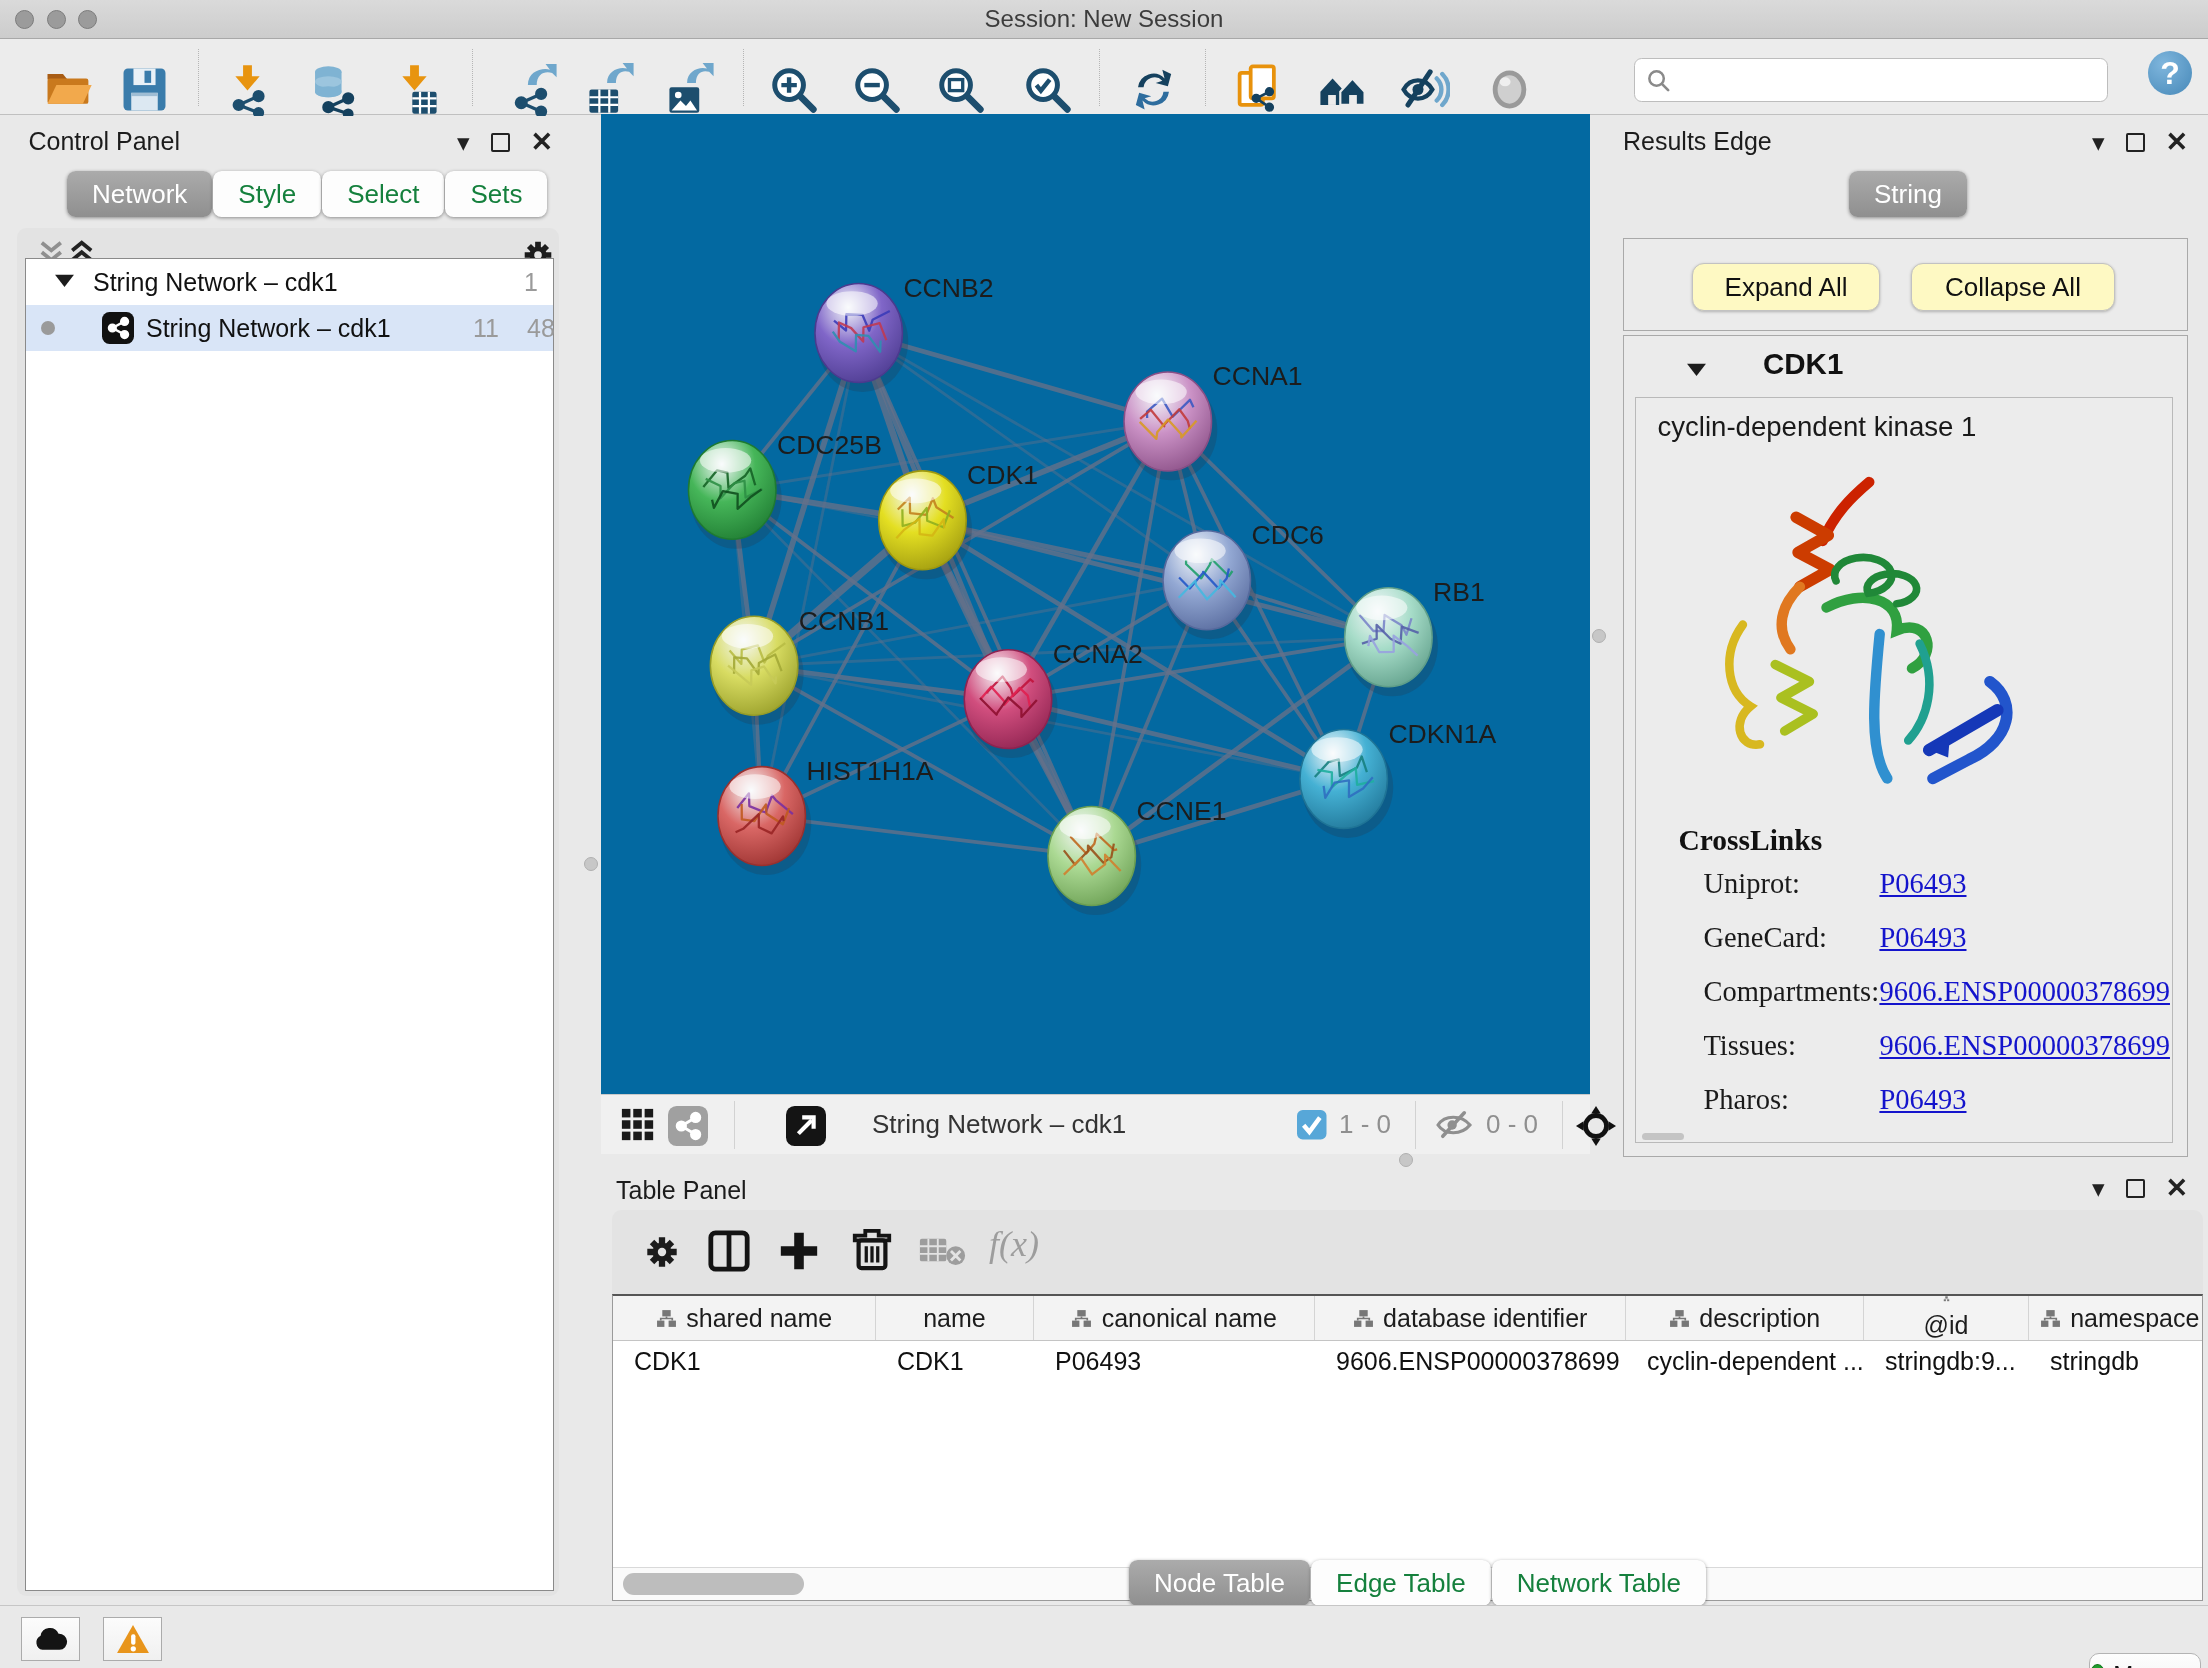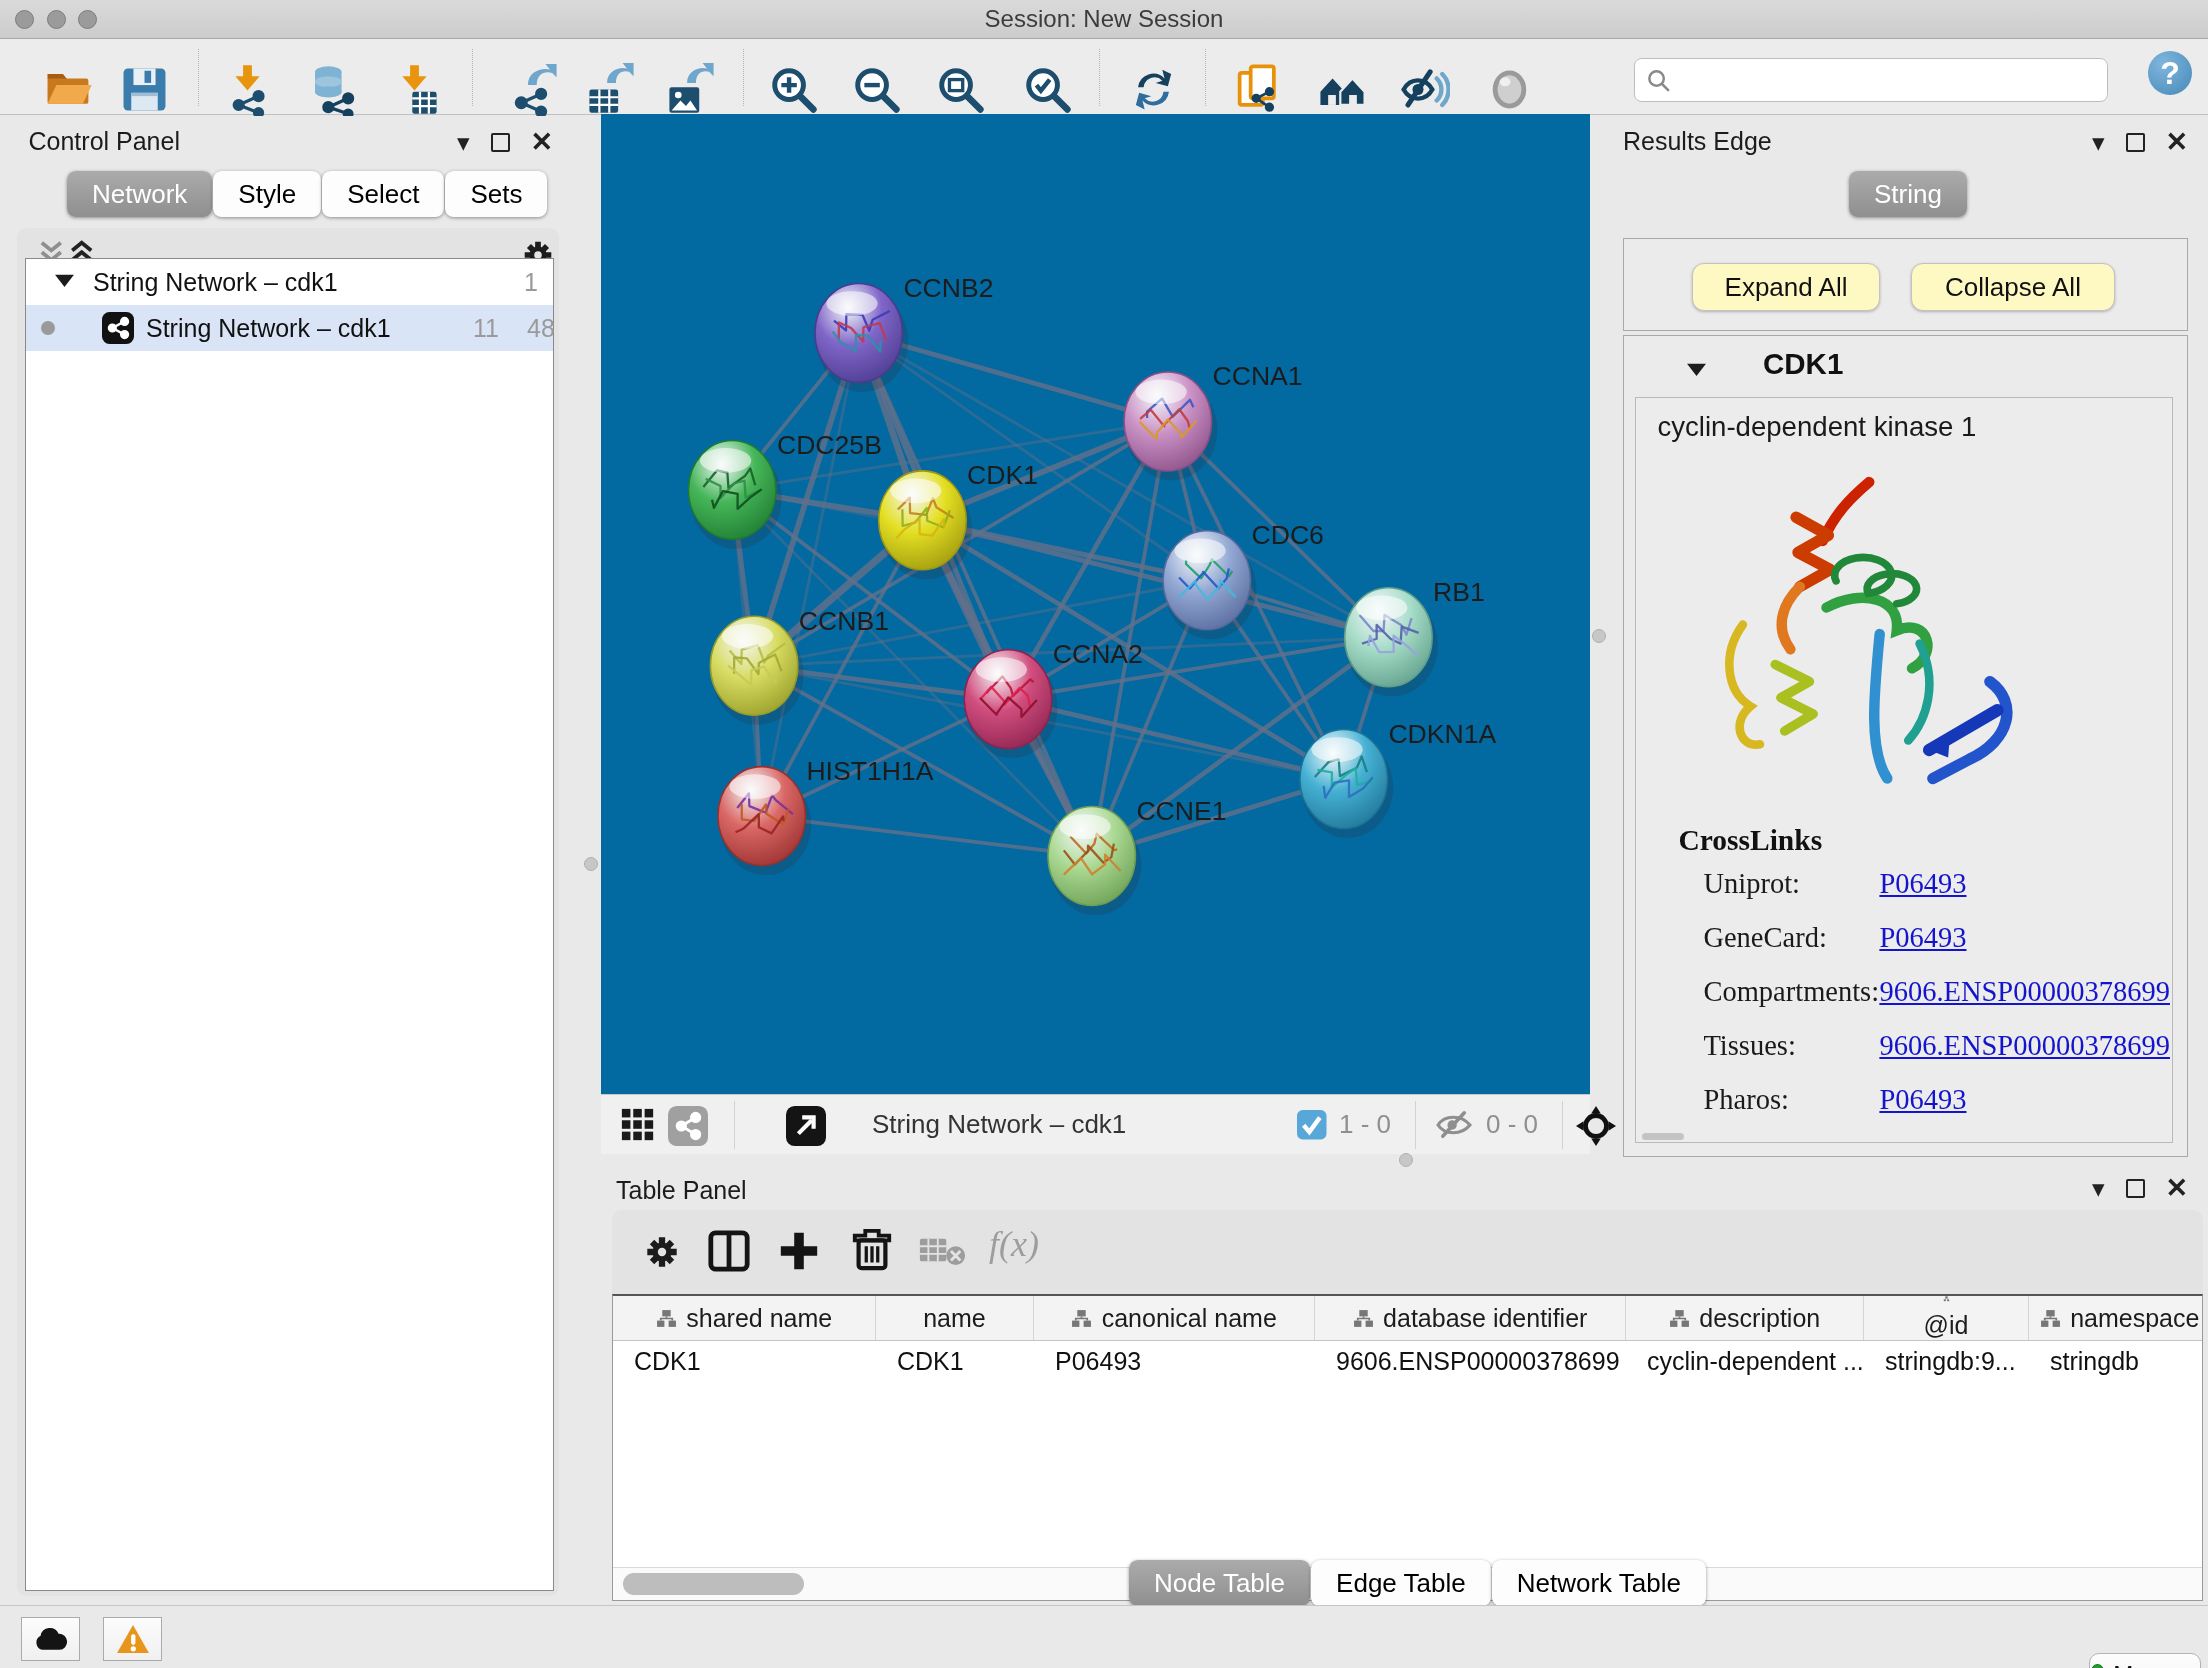--- a/index.html
+++ b/index.html
@@ -17,21 +17,21 @@
   #search-input{position:absolute;left:44px;top:1.9px;width:409px;height:34px;border:none;outline:none;font-size:23px;background:transparent;}
   #help-btn{position:absolute;left:2148px;top:34px;width:44px;height:44px;margin-top:-22px;border-radius:50%;background:radial-gradient(circle at 35% 30%,#7fb6dd,#4688b8);color:#fff;font-size:32px;font-weight:bold;text-align:center;line-height:44px;}
   
   .ptitle{font-size:25px;color:#1c1c1c;}
   .picons{position:absolute;display:flex;align-items:center;gap:21px;}
   .pi{display:inline-block;color:#222;}
   .pi.tri{font-size:25px;line-height:19px;}
   .pi.sq{width:15px;height:15px;border:2.9px solid #222;border-radius:1.9px;}
   .pi.x{font-size:27px;font-weight:bold;line-height:19px;}
   .tabbar{position:absolute;display:flex;}
-  .tab{height:46px;line-height:46px;padding:0 25px;background:#fdfdfd;color:#000000;font-size:26px;border-radius:8.6px;box-shadow:0 1px 3.8px rgba(0,0,0,.4);margin-right:1px;}
+  .tab{height:46px;line-height:46px;padding:0 25px;background:#fdfdfd;color:#15803d;font-size:26px;border-radius:8.6px;box-shadow:0 1px 3.8px rgba(0,0,0,.4);margin-right:1px;}
   .tab.sel{background:linear-gradient(#ababab,#8f8f8f);color:#fff;}
   
   #cp-box{left:17px;top:228px;width:542px;height:1368px;background:#e3e3e3;border-radius:9.5px;}
   #cp-list{left:25px;top:258px;width:529px;height:1333px;background:#fff;border:1.9px solid #8a8a8a;box-sizing:border-box;}
   .treerow{position:relative;height:46px;font-size:25px;color:#111;}
   .treerow .cnt{position:absolute;color:#9a9a9a;}
   #row-child{background:#d9e5f7;}
   
   #canvas{left:601px;top:114px;width:989px;height:1039px;background:#0369a1;}
   #net-svg{position:absolute;left:0;top:0;}

